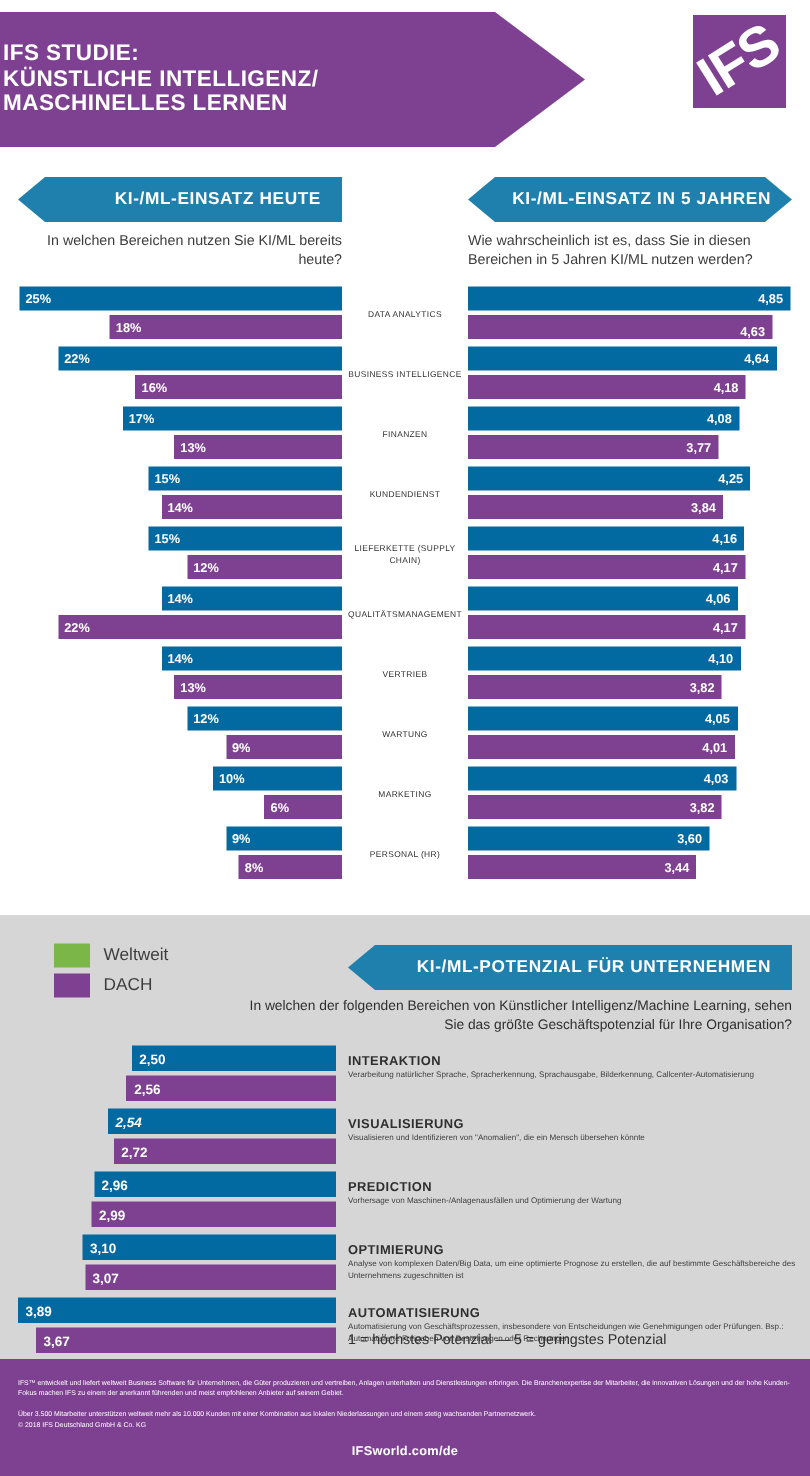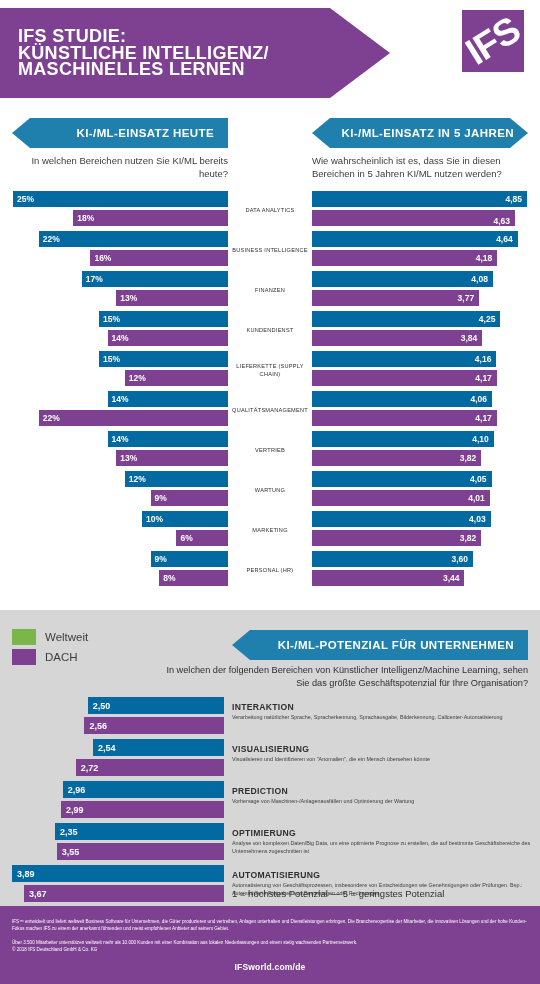--- a/index.html
+++ b/index.html
@@ -14,22 +14,22 @@
 
   
   .header{position:relative;height:110px;background:#ffffff;}
   .header-arrow{
     position:absolute;left:0;top:8px;width:390px;height:90px;
     background:#7E4191;
     clip-path:polygon(0 0, 330px 0, 390px 45px, 330px 90px, 0 90px);
     display:flex;align-items:center;
   }
   .header-title{
-    color:#ffffff;font-weight:bold;font-size:18px;line-height:16.5px;
-    letter-spacing:.3px;padding-left:18px;text-transform:uppercase;
+    color:#ffffff;font-weight:bold;font-size:15px;line-height:16.5px;
+    letter-spacing:.3px;padding-left:2px;text-transform:uppercase;
   }
   .header-title .ln{display:block;white-space:nowrap;}
   .logo{
     position:absolute;right:16px;top:10px;width:62px;height:62px;
     background:#7E4191;display:flex;align-items:center;justify-content:center;
     overflow:hidden;
   }
   .logo-text{
     color:#fff;font-weight:bold;font-size:30px;letter-spacing:-1px;
     transform:rotate(-32deg) scale(1.25);transform-origin:center;
@@ -83,21 +83,21 @@
   .note-left{
     position:absolute;left:12px;top:567px;width:216px;text-align:right;
     font-size:9px;color:#3d3d3d;
   }
   .note-right{
     position:absolute;left:312px;top:578px;width:230px;text-align:left;
     font-size:8.6px;color:#3d3d3d;
   }
 
   .legend{position:absolute;left:12px;top:553px;}
-  .legend-row{display:flex;align-items:center;height:17px;margin-bottom:3px;}
+  .legend-row{display:flex;align-items:center;height:17px;margin-bottom:3px;margin-left:24px;}
   .legend-sw{width:24px;height:16px;margin-right:9px;}
   .legend-sw.g{background:#7AB648;}
   .legend-sw.p{background:#7E4191;}
   .legend-lbl{font-size:11.5px;color:#3d3d3d;}
 
   
   .section2{position:absolute;left:0;top:610px;width:540px;height:296px;background:#d6d6d6;}
   .legend2{position:absolute;left:12px;top:18px;}
   .banner2{position:absolute;left:232px;top:20px;width:296px;}
   .q2{
@@ -396,21 +396,21 @@
               <span>2,56</span>
             </div>
           </div>
           <div class="desc2">
             <div class="desc2-title">INTERAKTION</div>
             <div class="desc2-sub">Verarbeitung natürlicher Sprache, Spracherkennung, Sprachausgabe, Bilderkennung, Callcenter-Automatisierung</div>
           </div>
         </div>
         <div class="row2">
           <div class="bar-wrap2">
-            <div class="bar g" style="width: 131px;">
+            <div class="bar g" style="width: 152px; font-style: italic;">
               <span>2,54</span>
             </div>
             <div class="bar p" style="width: 148.237px;">
               <span>2,72</span>
             </div>
           </div>
           <div class="desc2">
             <div class="desc2-title">VISUALISIERUNG</div>
             <div class="desc2-sub">Visualisieren und Identifizieren von "Anomalien", die ein Mensch übersehen könnte</div>
           </div>
@@ -425,24 +425,24 @@
             </div>
           </div>
           <div class="desc2">
             <div class="desc2-title">PREDICTION</div>
             <div class="desc2-sub">Vorhersage von Maschinen-/Anlagenausfällen und Optimierung der Wartung</div>
           </div>
         </div>
         <div class="row2">
           <div class="bar-wrap2">
             <div class="bar g" style="width: 168.946px;">
-              <span>2,35</span>
+              <span>3,10</span>
             </div>
             <div class="bar p" style="width: 167.311px;">
-              <span>3,55</span>
+              <span>3,07</span>
             </div>
           </div>
           <div class="desc2">
             <div class="desc2-title">OPTIMIERUNG</div>
             <div class="desc2-sub">Analyse von komplexen Daten/Big Data, um eine optimierte Prognose zu erstellen, die auf bestimmte Geschäftsbereiche des Unternehmens zugeschnitten ist</div>
           </div>
         </div>
         <div class="row2">
           <div class="bar-wrap2">
             <div class="bar g" style="width: 212px;">

